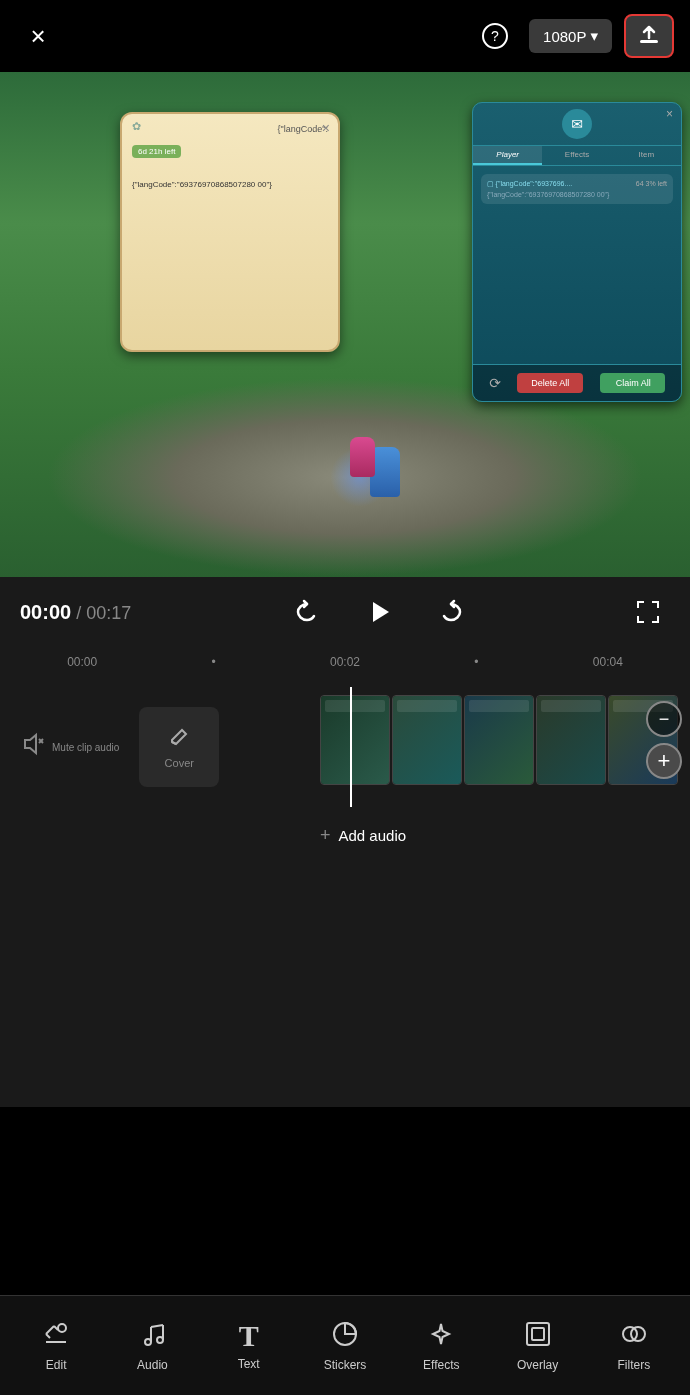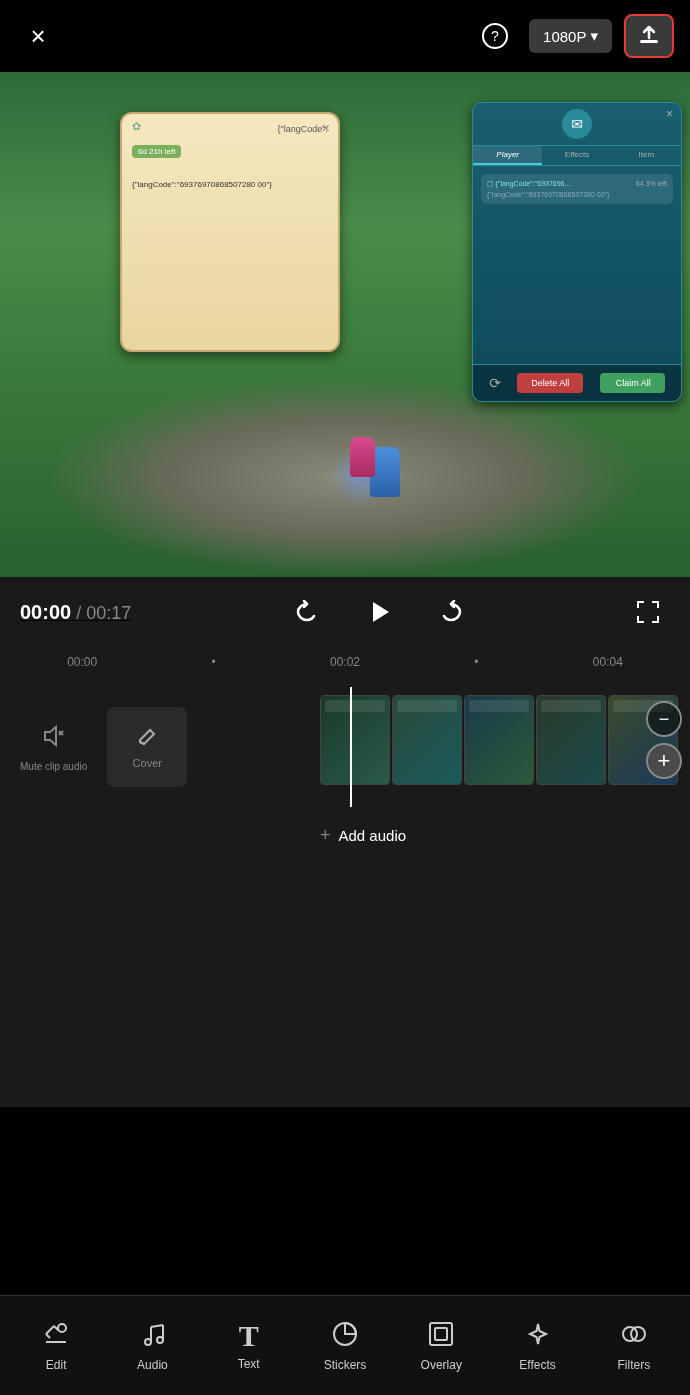--- a/index.html
+++ b/index.html
@@ -258,21 +258,20 @@
     
     .controls-bar {
       position: absolute;
       top: 577px; left: 0; right: 0;
       height: 70px;
       background: #1a1a1a;
       display: flex;
       align-items: center;
       justify-content: space-between;
       padding: 4px 20px;
-      text-decoration: underline;
     }
     .time-display {
       color: #fff;
       font-size: 18px;
       font-weight: 500;
     }
     .time-current { color: #fff; font-size: 20px; font-weight: bold; }
     .time-sep { color: #888; }
     .time-total { color: #888; font-size: 18px; }
     .controls-center {
@@ -324,21 +323,21 @@
       top: 10px; left: 0;
       width: 320px;
       height: 120px;
       display: flex;
       align-items: center;
       gap: 20px;
       padding: 0 20px;
     }
     .mute-btn {
       display: flex;
-      flex-direction: column;
+      flex-direction: row;
       align-items: center;
       gap: 4px;
       color: #888;
       font-size: 11px;
       cursor: pointer;
     }
     .mute-icon {
       font-size: 24px;
     }
     .cover-btn {
@@ -678,34 +677,34 @@
         <circle cx="14" cy="14" r="11"></circle>
         <path d="M14 3 A11 11 0 0 1 25 14 L14 14 Z" fill="none" stroke="#ccc" stroke-width="2"></path>
       </svg>
     </div>
     <span class="nav-label">Stickers</span>
   </div>
 
   <div class="nav-item">
     <div class="nav-icon">
       <svg width="28" height="28" viewBox="0 0 28 28" fill="none" stroke="#ccc" stroke-width="2">
-        <rect x="3" y="3" width="22" height="22" rx="2"></rect>
-        <rect x="8" y="8" width="12" height="12" rx="1"></rect>
-      </svg>
-    </div>
-    <span class="nav-label">Overlay</span>
+        <path d="M14 4 L15.5 11 L22 14 L15.5 17 L14 24 L12.5 17 L6 14 L12.5 11 Z"></path>
+      </svg>
+    </div>
+    <span class="nav-label">Effects</span>
   </div>
 
   <div class="nav-item">
     <div class="nav-icon">
       <svg width="28" height="28" viewBox="0 0 28 28" fill="none" stroke="#ccc" stroke-width="2">
-        <path d="M14 4 L15.5 11 L22 14 L15.5 17 L14 24 L12.5 17 L6 14 L12.5 11 Z"></path>
-      </svg>
-    </div>
-    <span class="nav-label">Effects</span>
+        <rect x="3" y="3" width="22" height="22" rx="2"></rect>
+        <rect x="8" y="8" width="12" height="12" rx="1"></rect>
+      </svg>
+    </div>
+    <span class="nav-label">Overlay</span>
   </div>
 
   <div class="nav-item">
     <div class="nav-icon">
       <svg width="28" height="28" viewBox="0 0 28 28" fill="none" stroke="#ccc" stroke-width="2">
         <circle cx="10" cy="14" r="7"></circle>
         <circle cx="18" cy="14" r="7"></circle>
       </svg>
     </div>
     <span class="nav-label">Filters</span>

